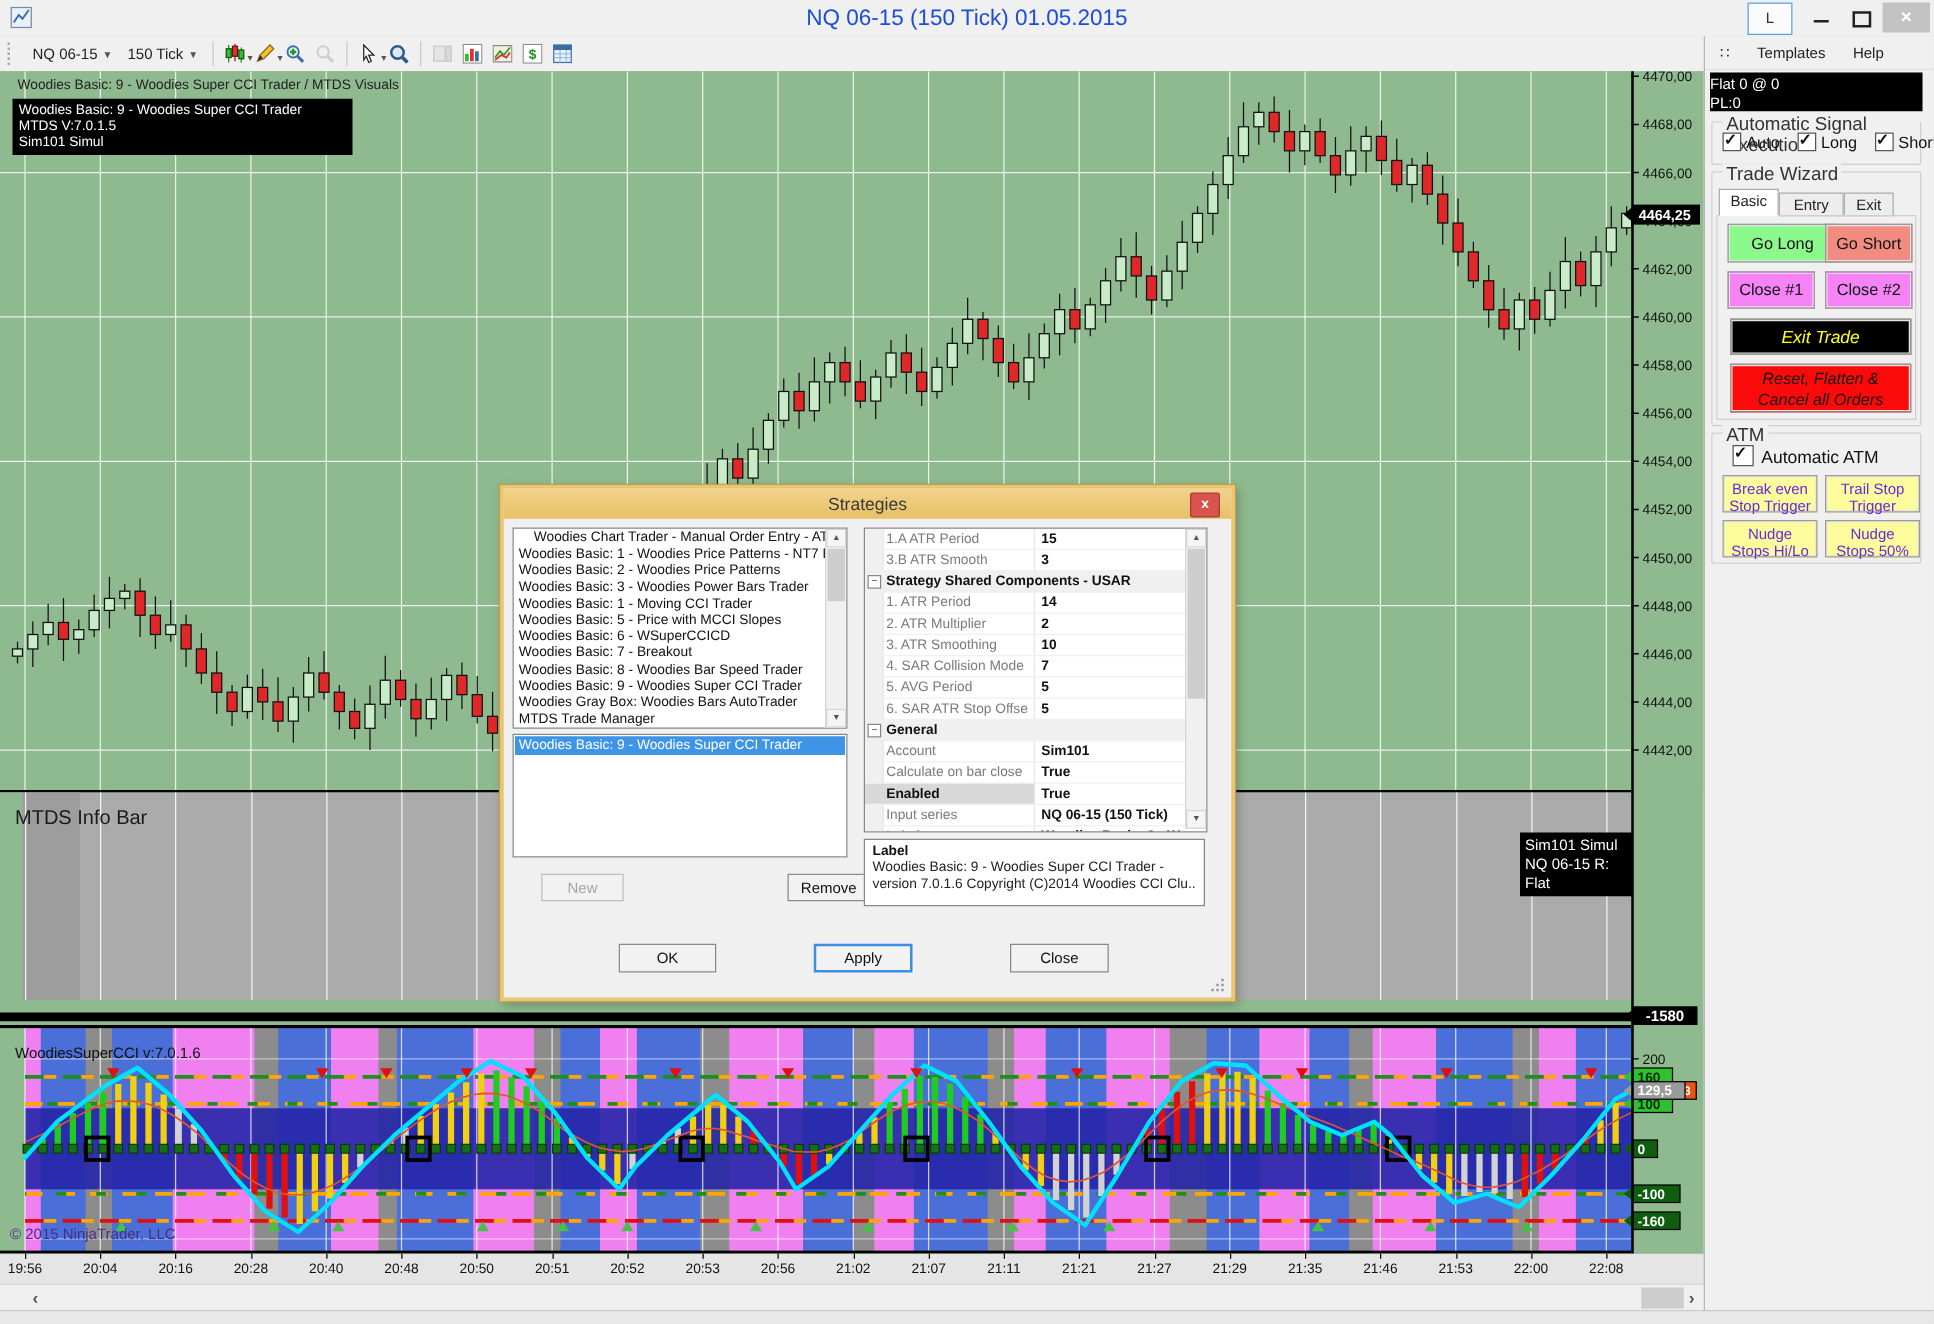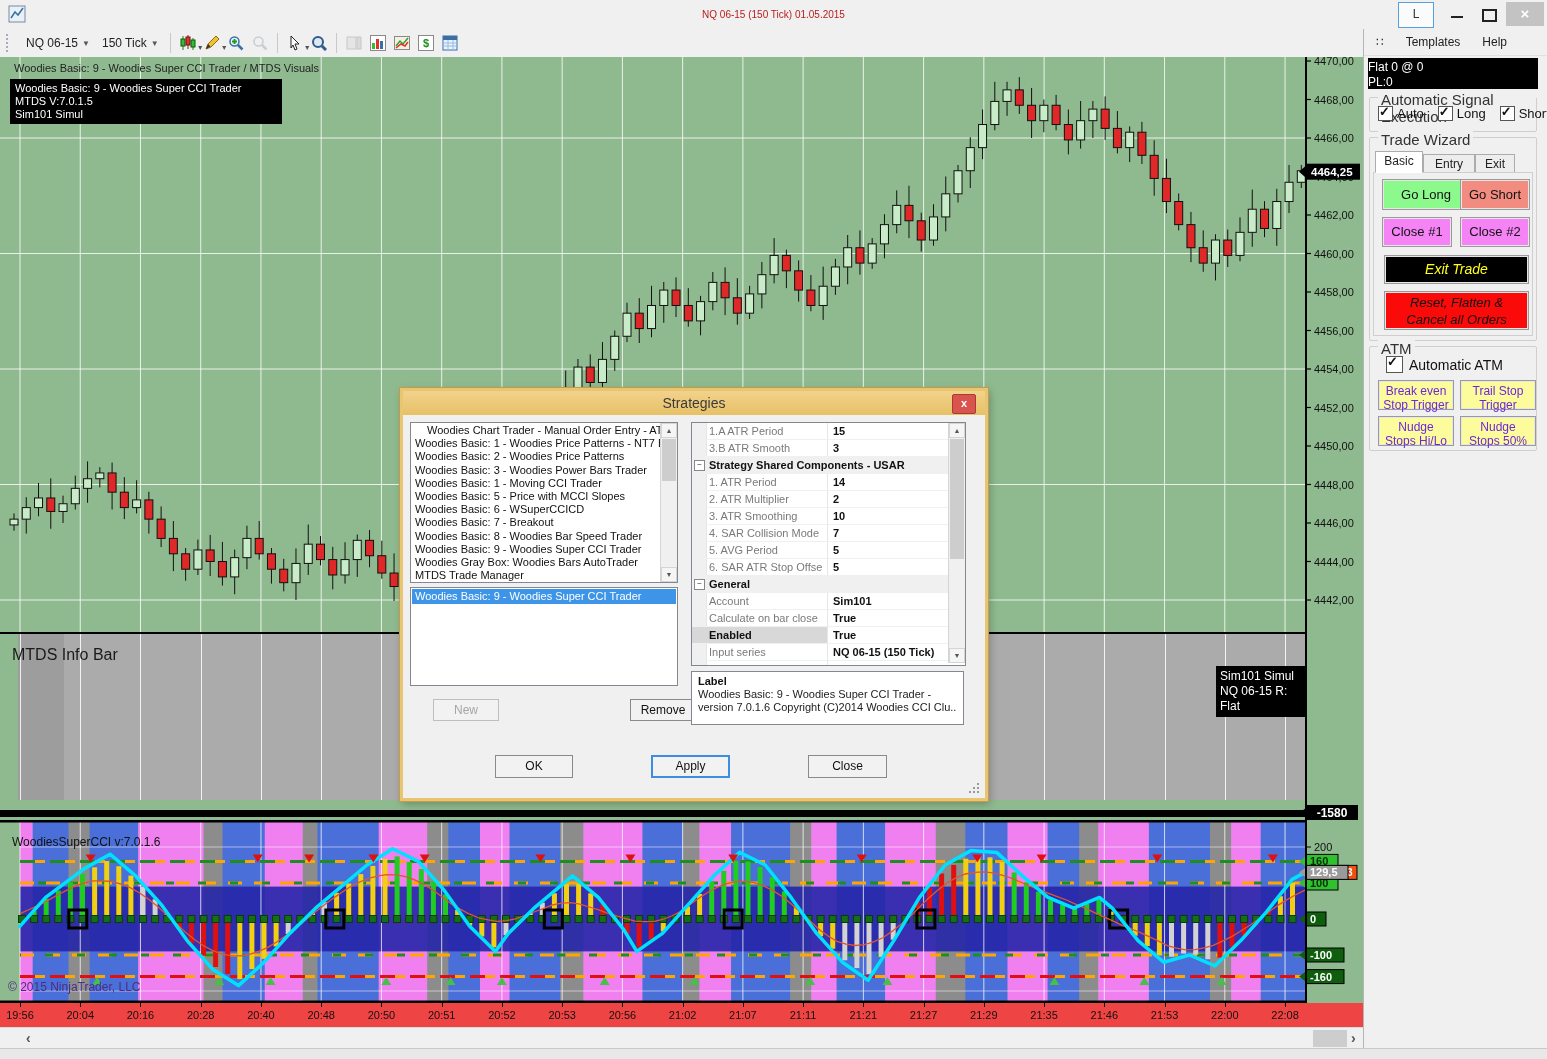--- a/index.html
+++ b/index.html
@@ -3,21 +3,21 @@
 <meta charset="utf-8">
 <style>
   html,body{margin:0;padding:0;background:#d6d6d6;}
   #app{position:relative;width:1547px;height:1059px;background:#F0F0F0;
        font-family:"Liberation Sans",sans-serif;overflow:hidden;
        -webkit-font-smoothing:antialiased;}
   .abs{position:absolute;}
   
   #titlebar{left:0;top:0;width:1547px;height:29px;background:#F0F0F0;border-bottom:1px solid #E3E3E3;}
   #win-icon{left:8px;top:5px;width:18px;height:18px;}
-  #win-title{left:0;top:0;width:100%;height:29px;line-height:29px;text-align:center;font-size:10px;color:#b91c1c;}
+  #win-title{left:0;top:0;width:100%;height:29px;line-height:29px;text-align:center;font-size:18px;color:#1d4ed8;}
   .winbtn{top:2px;height:24px;text-align:center;color:#333;cursor:default;}
   #btn-link{left:1398px;width:34px;border:1px solid #56A0E0;line-height:22px;font-size:12px;background:#FBFBFB;}
   #btn-min{left:1442px;width:30px;}
   #btn-min i{display:block;margin:14px auto 0;width:12px;height:2px;background:#222;}
   #btn-max{left:1474px;width:30px;}
   #btn-max i{display:block;margin:7px auto 0;width:11px;height:9px;border:2px solid #222;}
   #btn-close{left:1506px;width:38px;background:#C3C3C3;color:#FFF;font-size:15px;font-weight:bold;line-height:24px;}
   
   #toolbar{left:0;top:29px;width:1363px;height:28px;background:#F0F0F0;border-bottom:1px solid #D8D8D8;display:flex;align-items:center;}
   .tb-grip{width:8px;height:18px;margin:0 4px 0 6px;border-left:2px dotted #AAB;}
@@ -39,21 +39,21 @@
   #mtds-label{left:12px;top:12px;font-size:16px;color:#1A1A1A;}
   #mtds-posbox{left:1216px;top:32px;width:82px;background:#000;color:#FFF;font-size:12px;line-height:15px;padding:3px 4px;white-space:pre-line;}
   #sep-line1{left:0;top:575px;width:1305px;height:2px;background:#000;}
   #thick-line{left:0;top:753px;width:1305px;height:7px;background:#000;}
   #m1580{left:1306px;top:748px;width:52px;height:17px;background:#000;color:#FFF;font-size:12px;font-weight:bold;text-align:center;line-height:17px;}
   #m1580:before{content:"";position:absolute;left:-7px;top:4px;border:5px solid transparent;border-right:7px solid #000;border-left:none;margin-top:-1px;}
   #ind-svg{left:0;top:763px;}
   #ind-label{left:12px;top:778px;font-size:12px;color:#111;}
   #ind-copy{left:8px;top:923px;font-size:12px;color:#4B2E83;}
   #axis-line{left:1305px;top:0px;width:2px;height:946px;background:#000;}
-  #time-axis{left:0;top:946px;width:1363px;height:24px;background:#ef4444;}
+  #time-axis{left:0;top:946px;width:1363px;height:24px;background:#e5e5e5;}
   .t-lbl{top:6px;font-size:11px;color:#111;transform:translateX(-50%);}
   .t-tick{top:0;width:1px;height:4px;background:#000;}
   
   #hscroll{left:0;top:1027px;width:1363px;height:21px;background:#F0F0F0;border-top:1px solid #DADADA;}
   #hs-left{left:26px;top:2px;font-size:14px;color:#555;font-weight:bold;}
   #hs-thumb{left:1313px;top:2px;width:34px;height:17px;background:#CDCDCD;}
   #hs-right{left:1351px;top:2px;font-size:14px;color:#555;font-weight:bold;}
   #bottom-strip{left:0;top:1048px;width:1547px;height:11px;background:#E8E8E8;border-top:1px solid #C9C9C9;}
   
   #rpanel{left:1363px;top:29px;width:184px;height:1019px;background:#F0F0F0;border-left:1px solid #B5B5B5;font-size:12px;}

